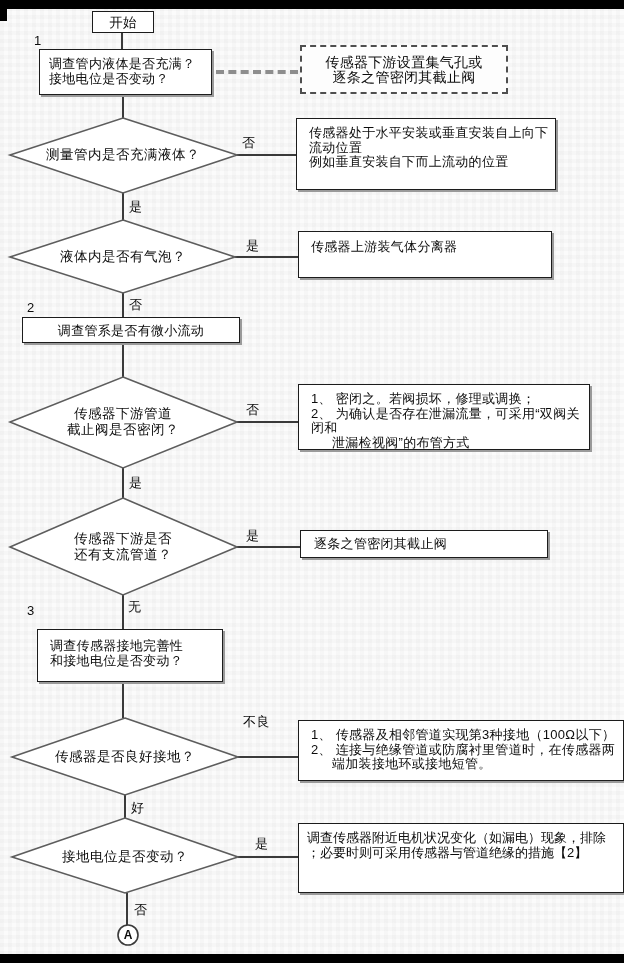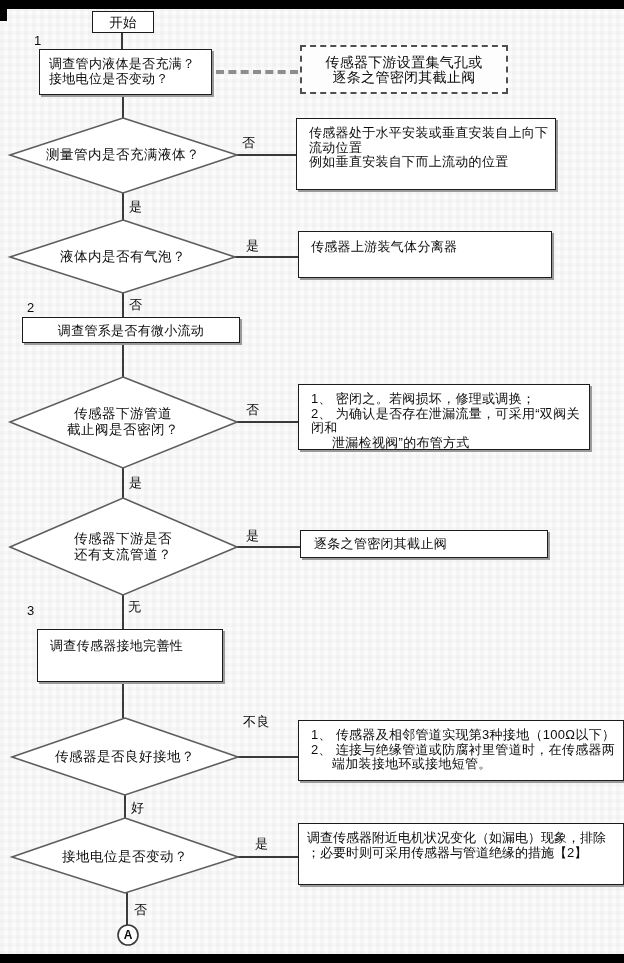--- a/index.html
+++ b/index.html
@@ -174,37 +174,38 @@
   <div class="lbl" style="left:246px;top:527px;">是</div>
 
   <div class="box" style="left:300px;top:530px;width:248px;height:28px;padding:5px 0 0 13px;">
     <span>逐条之管密闭其截止阀</span>
   </div>
 
   <div class="lbl" style="left:128px;top:598px;">无</div>
 
   <div class="box" style="left:37px;top:629px;width:186px;height:53px;padding:8px 16px 0 12px;">
     <div>调查传感器接地完善性</div>
+    <div>和接地电位是否变动？</div>
   </div>
 
   <div class="dtext" style="left:25px;top:749px;width:200px;">传感器是否良好接地？</div>
   <div class="lbl" style="left:243px;top:713px;text-align:center;">不良</div>
 
   <div class="box pad-wide" style="left:298px;top:720px;width:326px;height:61px;line-height:14.5px;">
     <div>1、 传感器及相邻管道实现第3种接地（100Ω以下）</div>
     <div>2、 连接与绝缘管道或防腐衬里管道时，在传感器两</div>
     <div class="indent">端加装接地环或接地短管。</div>
   </div>
 
   <div class="lbl" style="left:131px;top:799px;">好</div>
 
   <div class="dtext" style="left:25px;top:849px;width:200px;">接地电位是否变动？</div>
   <div class="lbl" style="left:255px;top:835px;">是</div>
 
-  <div class="box" style="left:298px;top:823px;width:326px;height:62px;padding:7px 2px 0 8px;line-height:14.5px;letter-spacing:0;">
+  <div class="box" style="left:298px;top:823px;width:326px;height:70px;padding:7px 2px 0 8px;line-height:14.5px;letter-spacing:0;">
     <div>调查传感器附近电机状况变化（如漏电）现象，排除</div>
     <div>；必要时则可采用传感器与管道绝缘的措施【2】</div>
   </div>
 
   <div class="lbl" style="left:134px;top:901px;">否</div>
 
   <div class="circle-label" style="left:118px;top:928px;width:20px;">A</div>
 
 </div>
 

